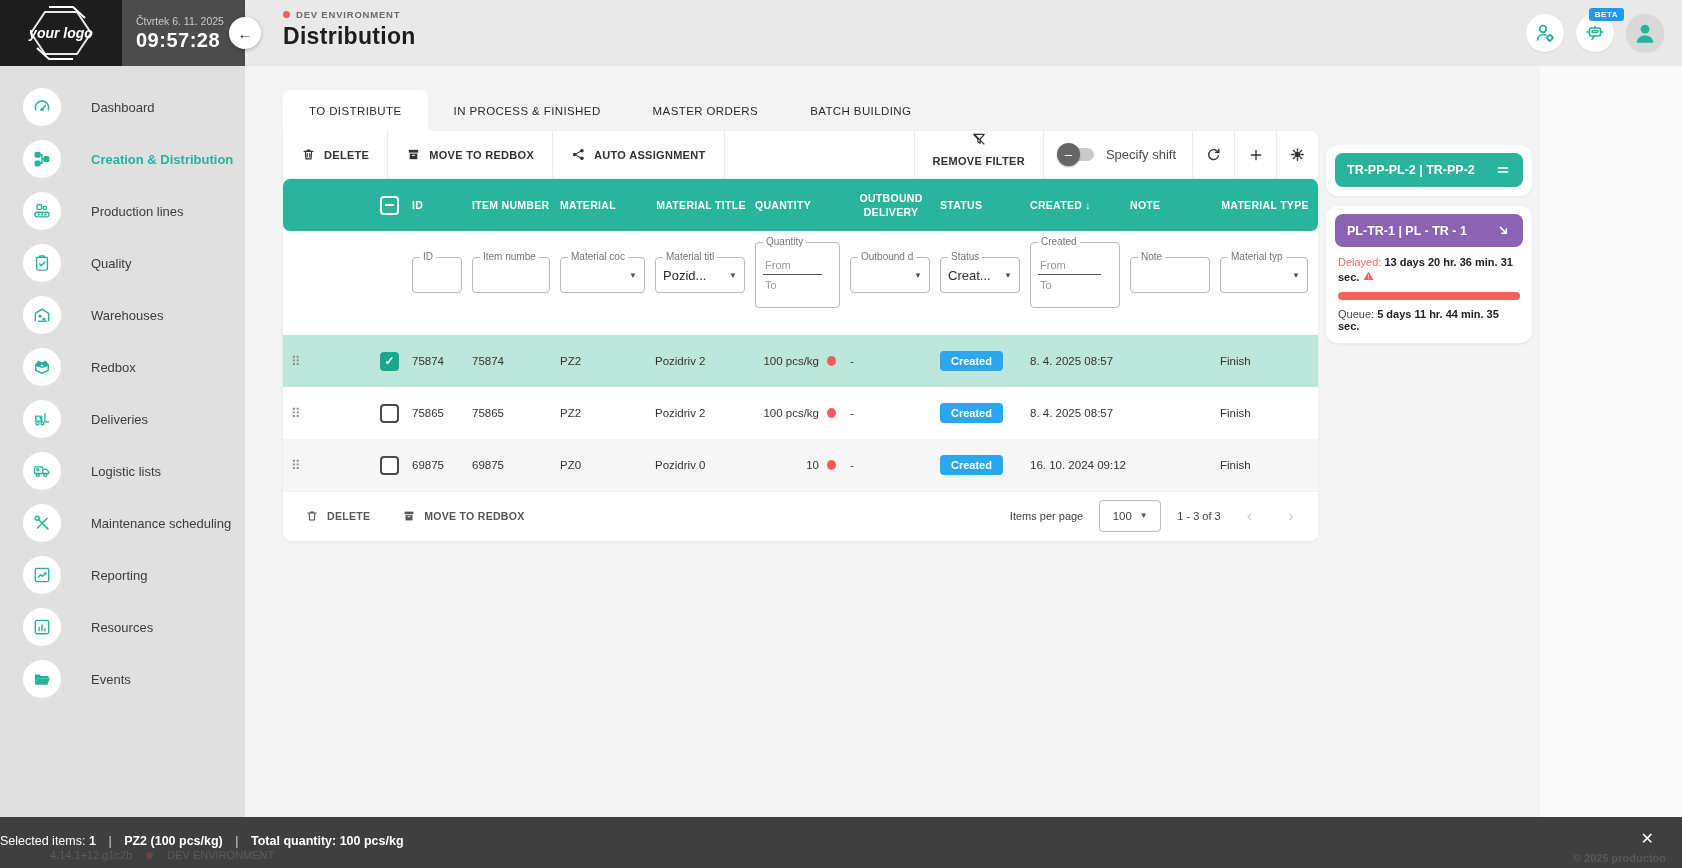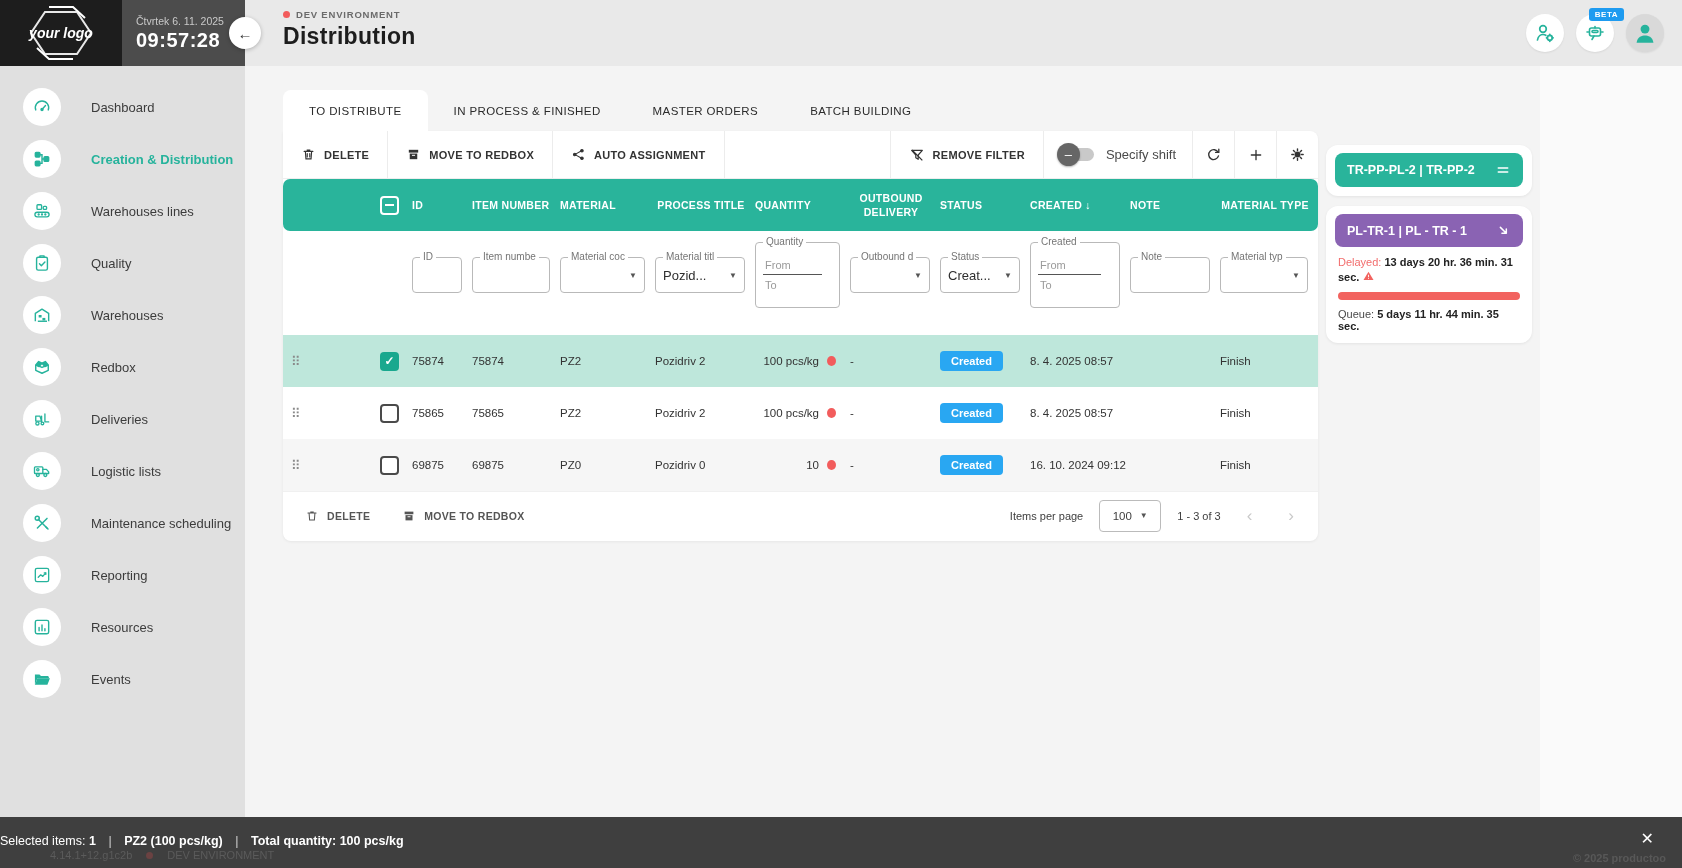--- a/index.html
+++ b/index.html
@@ -51,21 +51,21 @@
     cursor:pointer; background:transparent; border:none; }
   .tab.active { background:#fff; border-radius:8px 8px 0 0; }
 
   .panel { background:#fff; border-radius:0 8px 8px 8px; box-shadow:0 1px 3px rgba(0,0,0,.06); padding-bottom:2px; }
 
   
   .toolbar { display:flex; align-items:stretch; height:48px; border-bottom:1px solid #eee; }
   .tbtn { display:flex; align-items:center; gap:8px; padding:0 18px; font-size:11px; font-weight:bold;
     letter-spacing:.3px; color:#333; background:none; border:none; border-right:1px solid #ececec; cursor:pointer; }
   .toolbar-right { margin-left:auto; display:flex; align-items:stretch; }
-  .tbtn.left-sep { border-right:none; border-left:1px solid #ececec; }
+  .tbtn.left-sep { border-right:none; border-left:1px solid #ececec;flex-direction:column; }
   .shift-wrap { display:flex; align-items:center; gap:12px; padding:0 16px; border-left:1px solid #ececec; }
   .toggle { width:34px; height:13px; background:#c9c9c9; border-radius:7px; position:relative; cursor:pointer; }
   .knob { position:absolute; left:-3px; top:-5px; width:23px; height:23px; border-radius:50%; background:#666;
     color:#fff; display:flex; align-items:center; justify-content:center; font-size:13px; line-height:1;
     box-shadow:0 1px 2px rgba(0,0,0,.3); }
   .shift-label { font-size:13px; color:#4a4a4a; }
   .icon-btn { width:42px; display:flex; align-items:center; justify-content:center; background:none; border:none;
     border-left:1px solid #ececec; cursor:pointer; color:#333; font-size:17px; }
 
   
@@ -215,21 +215,21 @@
     <span class="side-icon">
         <svg width="20" height="20" viewBox="0 0 24 24" fill="none" stroke="#26b39c" stroke-width="1.6">
           <rect x="6" y="4.5" width="5.5" height="5.5" rx="1"></rect>
           <rect x="13.5" y="6.5" width="4" height="3.5" rx="1"></rect>
           <rect x="3.5" y="13.5" width="17" height="5.5" rx="2.75"></rect>
           <circle cx="8" cy="16.2" r=".6" fill="#26b39c"></circle>
           <circle cx="12" cy="16.2" r=".6" fill="#26b39c"></circle>
           <circle cx="16" cy="16.2" r=".6" fill="#26b39c"></circle>
         </svg>
       </span>
-    <span class="side-label">Warehouses lines</span>
+    <span class="side-label">Production lines</span>
   </div>
   <div class="side-item">
     <span class="side-icon">
         <svg width="20" height="20" viewBox="0 0 24 24" fill="none" stroke="#26b39c" stroke-width="1.7" stroke-linecap="round" stroke-linejoin="round">
           <rect x="5.5" y="5" width="13" height="15.5" rx="2"></rect>
           <path d="M9.5 5V3.5h5V5"></path>
           <path d="M9 13l2.2 2.2 4.3-4.5"></path>
         </svg>
       </span>
     <span class="side-label">Quality</span>
@@ -393,21 +393,21 @@
         </div>
 
         <div class="grid thead">
           <span></span>
           <span class="cb head">
               <span class="minus"></span>
             </span>
           <span class="hc">ID</span>
           <span class="hc">ITEM NUMBER</span>
           <span class="hc">MATERIAL</span>
-          <span class="hc tc">PROCESS TITLE</span>
+          <span class="hc tc">MATERIAL TITLE</span>
           <span class="hc">QUANTITY</span>
           <span class="hc tc">OUTBOUND DELIVERY</span>
           <span class="hc">STATUS</span>
           <span class="hc"><span>CREATED</span> <span>↓</span></span>
           <span class="hc">NOTE</span>
           <span class="hc tc">MATERIAL TYPE</span>
         </div>
 
         <div class="grid filter-row">
           <span></span>

